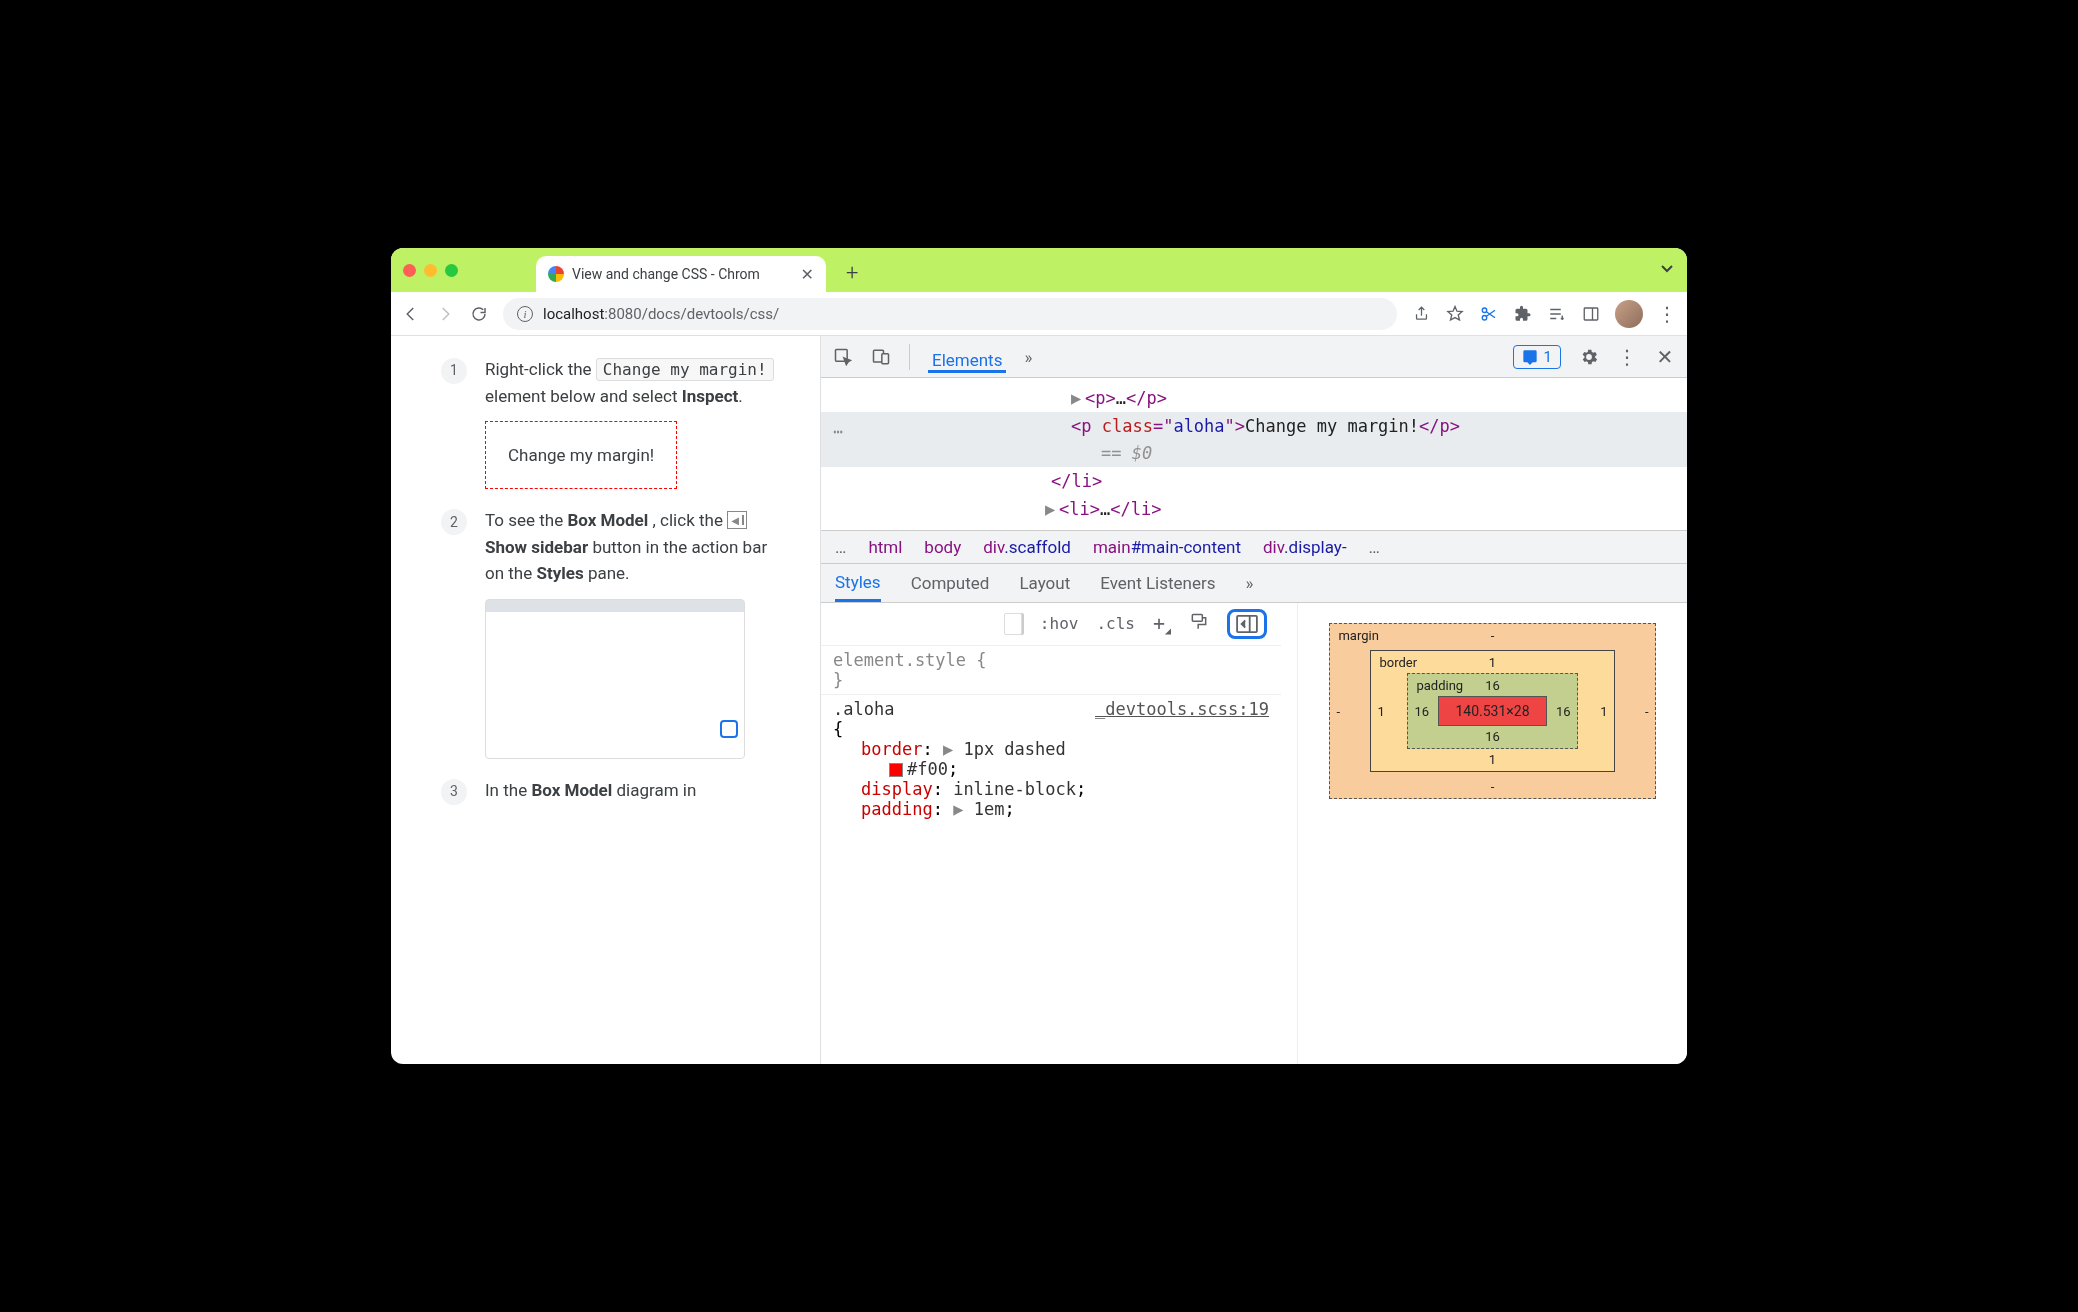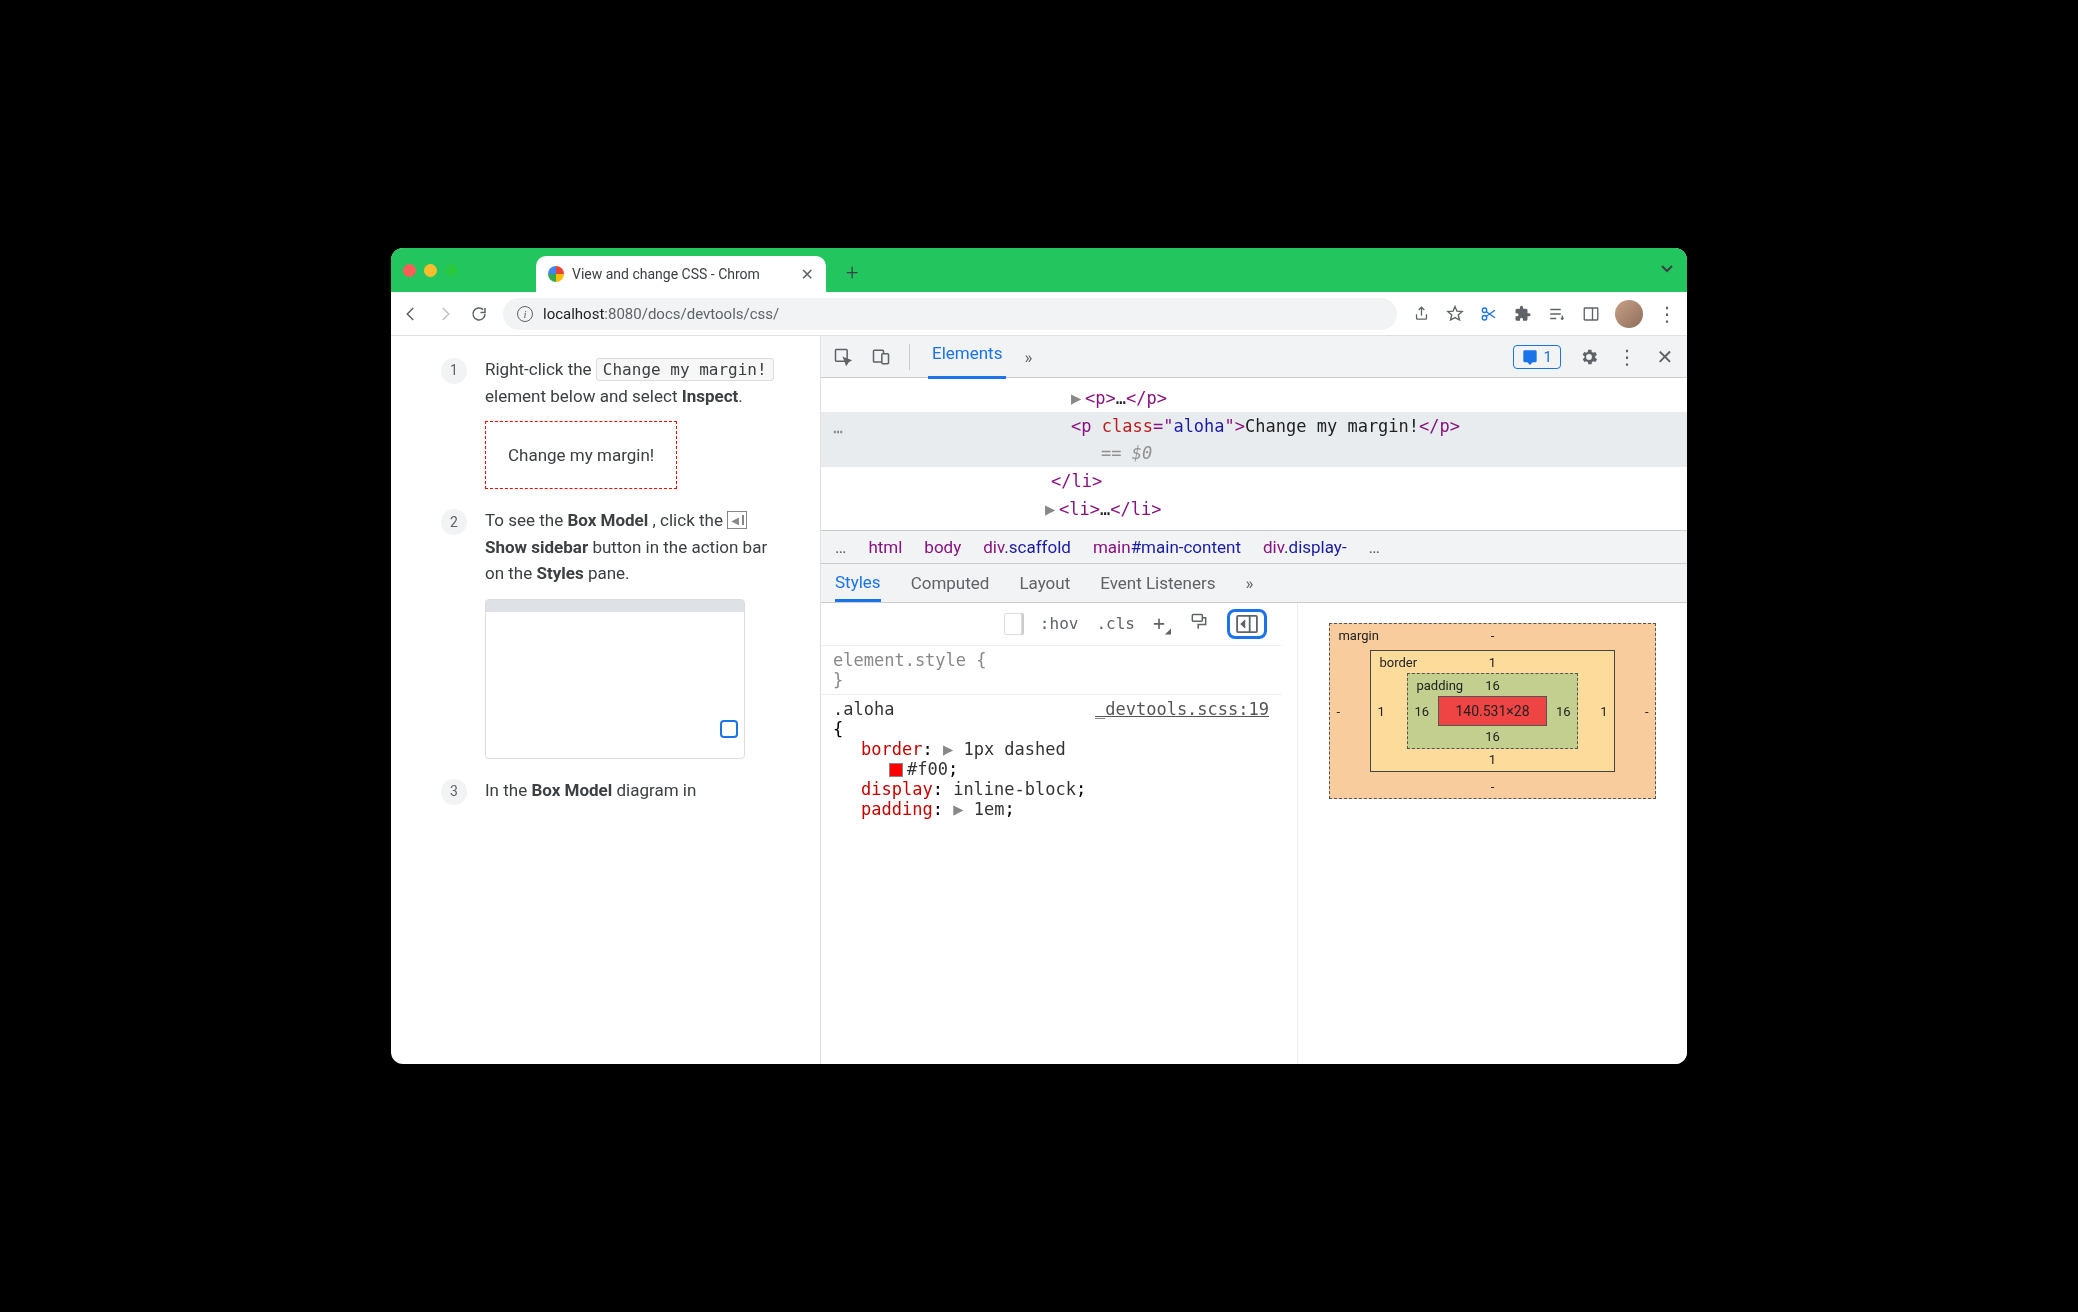--- a/index.html
+++ b/index.html
@@ -17,21 +17,21 @@
     height: 816px;
     background: #fff;
     border-radius: 12px;
     overflow: hidden;
     box-shadow: 0 30px 80px rgba(0,0,0,.6);
     display: flex;
     flex-direction: column;
   }
   .tabstrip {
     height: 44px;
-    background: #22c55e;
+    background: #bef264;
     display: flex;
     align-items: center;
     padding: 0 12px;
     gap: 8px;
   }
   .traffic { display: flex; gap: 8px; margin-right: 70px; }
   .traffic span { width: 13px; height: 13px; border-radius: 50%; }
   .tl-close { background: #ff5f57; }
   .tl-min { background: #febc2e; }
   .tl-max { background: #28c840; }
@@ -159,21 +159,21 @@
     border-bottom: 1px solid #ccc;
     background: #f1f3f4;
     display: flex;
     align-items: center;
     padding: 0 12px;
     gap: 18px;
     color: #5f6368;
     font-size: 17px;
   }
   .dt-tab { padding: 8px 4px; }
-  .dt-tab.active { color: #1a73e8; border-bottom: 3px solid #1a73e8; margin-bottom: -1px; padding-bottom: 13px; text-align: center; }
+  .dt-tab.active { color: #1a73e8; border-bottom: 3px solid #1a73e8; margin-bottom: -1px; padding-bottom: 0; text-align: center; }
   .dt-sep { width: 1px; height: 26px; background: #ccc; }
   .spacer { flex: 1; }
   .issues-badge {
     border: 1px solid #1a73e8; color: #1a73e8;
     padding: 2px 8px; border-radius: 4px;
     display: flex; align-items: center; gap: 6px; font-size: 15px;
   }
   .dt-ico { width:20px; height:20px; display:flex; align-items:center; justify-content:center; }
 
   .dom {

